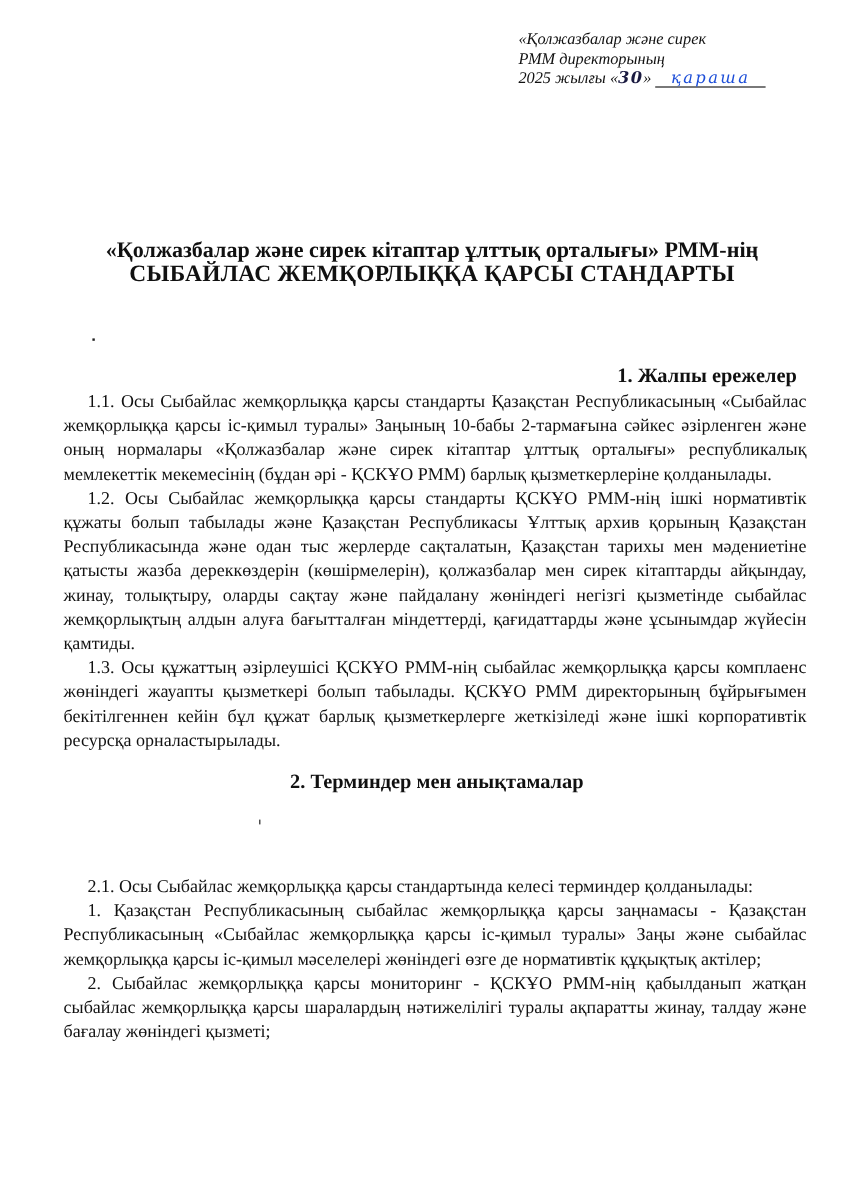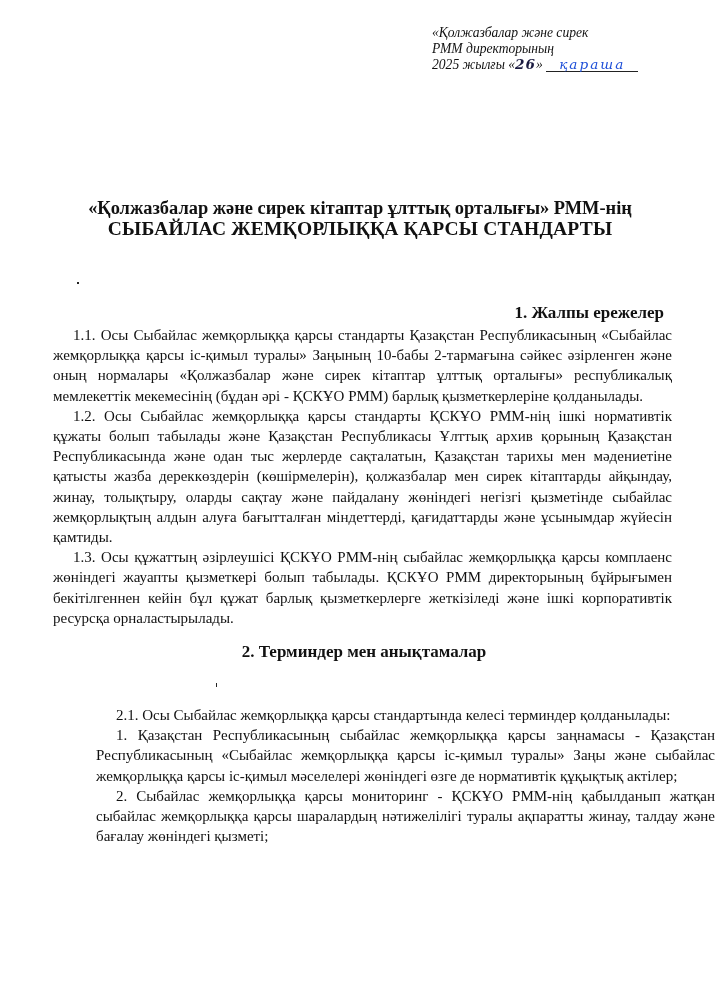--- a/index.html
+++ b/index.html
@@ -74,37 +74,37 @@
       width: 619px;
       font-size: 15px;
       line-height: 20.2px;
       text-align: justify;
     }
     .body-text p {
       margin: 0;
       text-indent: 20px;
     }
     .block1 { top: 325px; }
-    .block2 { top: 705px; margin-left: 43px; }
+    .block2 { top: 729px; }
     .speck {
       position: absolute;
       width: 2px; height: 2px;
       background: #222;
     }
   </style>
 </head>
 <body>
 
 <div class="page">
 
   <div class="approval">
     <div class="line">«Қолжазбалар және сирек</div>
     <div class="line">РММ директорының</div>
     <div class="line">
-      <span>2025 жылғы «</span><span class="handwritten">26</span><span>»</span>
+      <span>2025 жылғы «</span><span class="handwritten">30</span><span>»</span>
       <span class="hw-month">қараша</span>
     </div>
   </div>
 
   <div class="title title-1">«Қолжазбалар және сирек кітаптар ұлттық орталығы» РММ-нің</div>
   <div class="title title-2">СЫБАЙЛАС ЖЕМҚОРЛЫҚҚА ҚАРСЫ СТАНДАРТЫ</div>
 
   <div class="speck" style="left:77px; top:282px;"></div>
 
   <div class="section-heading sec1">1.  Жалпы ережелер</div>

